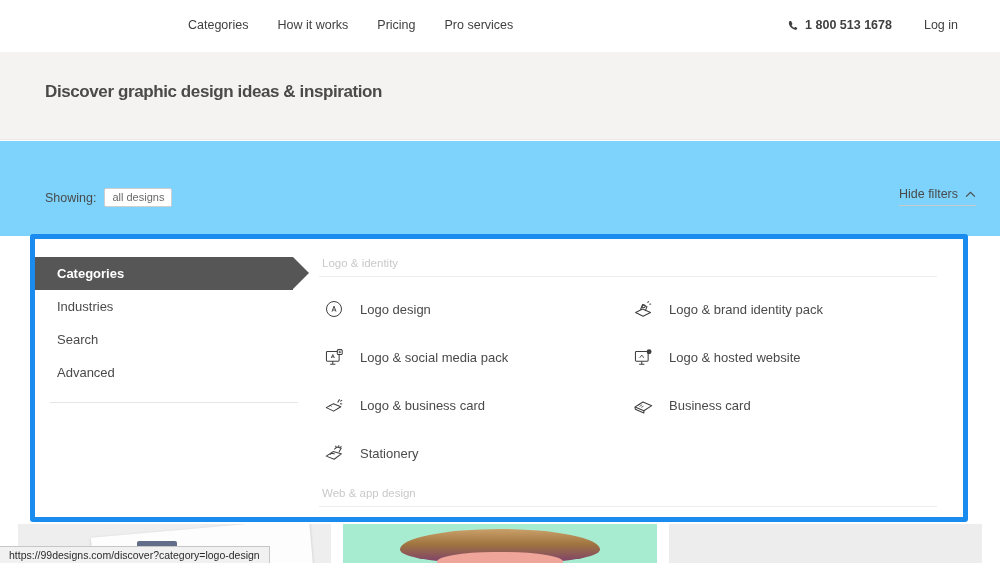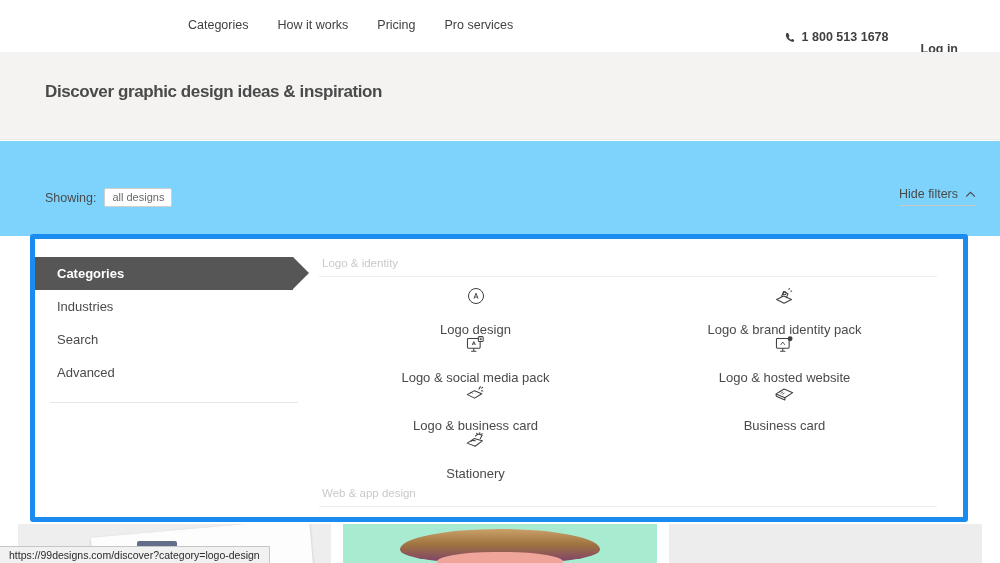--- a/index.html
+++ b/index.html
@@ -29,21 +29,21 @@
   .nav-links a {
     font-size: 12.5px; color: #3f3f3f; text-decoration: none;
     font-weight: 500; white-space: nowrap;
   }
   .nav-right {
     position: absolute; right: 42px; top: 18px;
     display: flex; align-items: center; gap: 32px;
   }
   .phone { display: flex; align-items: center; gap: 6px; font-size: 12.5px; color: #3f3f3f; font-weight: 600; white-space: nowrap;}
   .phone svg { display:block; }
-  .login { font-size: 12.5px; color: #3f3f3f; text-decoration: none; font-weight: 700; margin-top: 24px; }
+  .login { font-size: 12.5px; color: #3f3f3f; text-decoration: none; font-weight: 400; }
 
   
   .hero {
     position: absolute; top: 52px; left: 0; width: 1000px; height: 88px;
     background: #f4f3f1;
     border-bottom: 1px solid #eceae7;
   }
   .hero h1 {
     position: absolute; left: 45px; top: 30px;
     font-size: 17px; font-weight: bold; color: #4a4a4a;
@@ -144,21 +144,21 @@
   .content { flex: 1; padding: 18px 26px 15px 14px; position: relative; }
   .section-label {
     font-size: 11.5px; color: #c9c9c9; padding-left: 3px;
     padding-bottom: 7px; border-bottom: 1px solid #ededed;
     margin-bottom: 8px;
   }
   .section-label.second { margin-top: 10px; }
   .grid { display: flex; flex-wrap: wrap; }
   .cat {
     width: 50%; height: 48px; display: flex; align-items: center;
-    gap: 15px; padding-left: 4px; cursor: pointer; flex-direction: column;
+    gap: 15px; padding-left: 4px; cursor: pointer;
   }
   .cat .ico { width: 22px; height: 22px; flex: 0 0 22px; display:flex; align-items:center; justify-content:center; }
   .cat .lbl { font-size: 13px; color: #4a4a4a; white-space: nowrap; }
 
   
   .statusbar {
     position: absolute; left: 0; bottom: 0; height: 17px;
     background: #f1f1f1; border: 1px solid #c6c6c6; border-left: none; border-bottom: none;
     padding: 0 9px; display: flex; align-items: center;
     font-size: 10.5px; color: #2b2b2b; z-index: 20;

